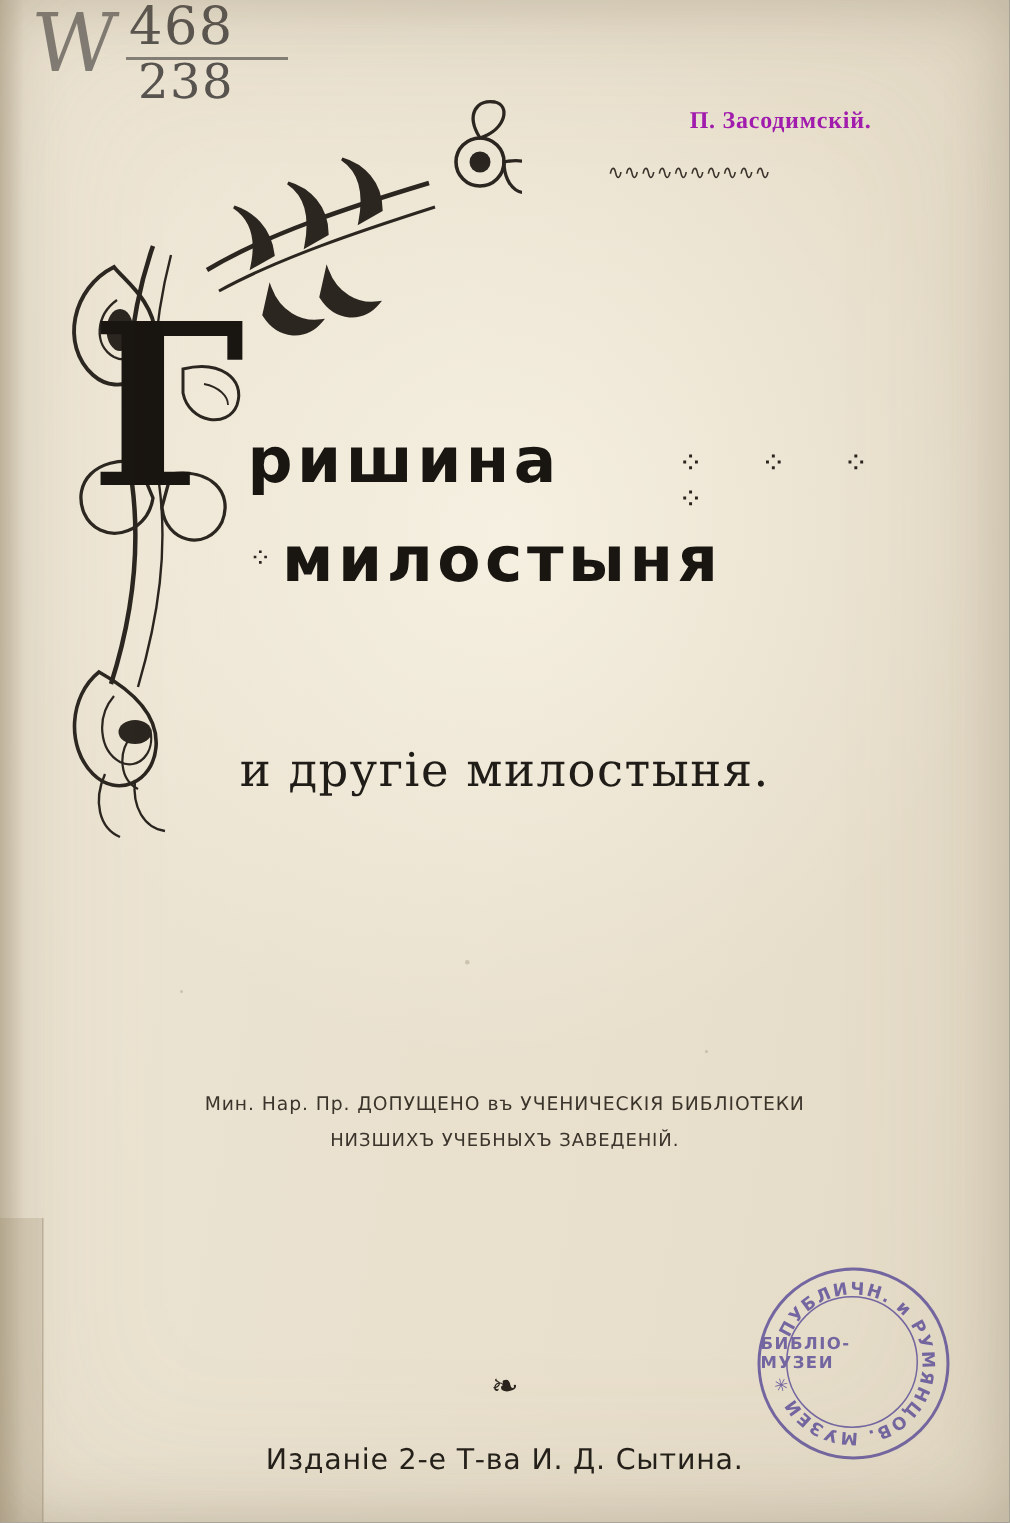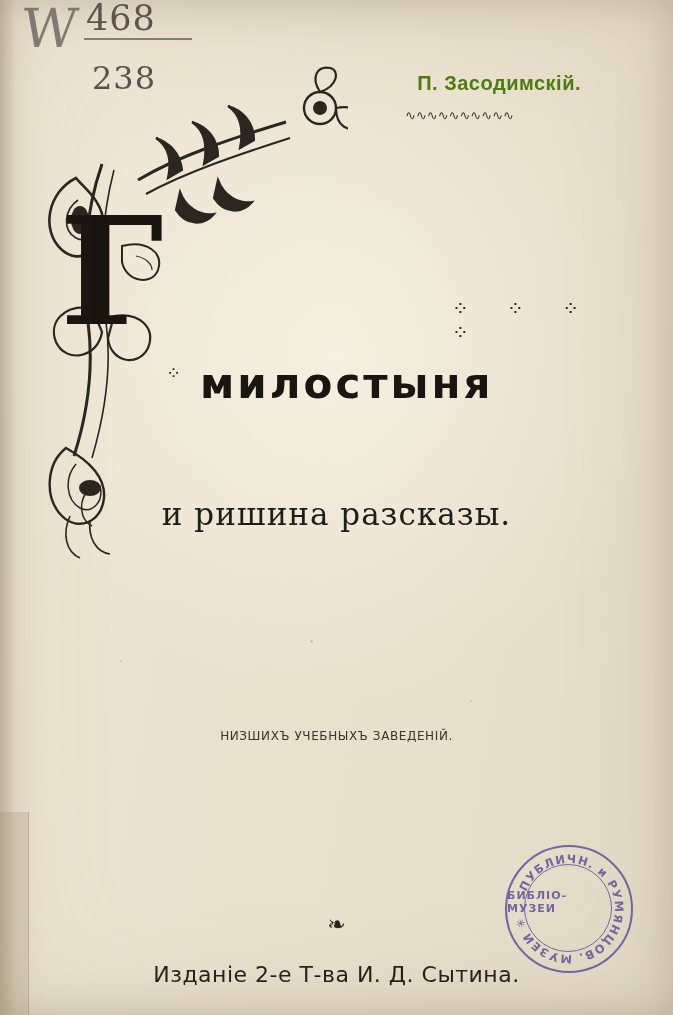--- a/index.html
+++ b/index.html
@@ -82,33 +82,32 @@
     background: #6a6662;
     opacity: .8;
   }
   .shelfmark .num-bot {
     position: absolute;
     left: 70px; top: 33px;
     font-family: "DejaVu Serif", serif;
     font-size: 32px;
     letter-spacing: 1px;
     color: #57534f;
-    margin-top: 24px;
   }
 
   
   .author {
     position: absolute;
     right: 92px;
     top: 72px;
-    font-family: Liberation Sans, sans-serif;
-    font-weight: bold;
-    font-size: 20px;
+    font-family: Liberation Serif, serif;
+    font-weight: bold;
+    font-size: 16px;
     letter-spacing: 0.5px;
-    color: #4d7c0f;
+    color: #a21caf;
     white-space: nowrap;
   }
   .author-rule {
     position: absolute;
     right: 98px;
     top: 108px;
     width: 170px;
     height: 16px;
     color: #3a332b;
     overflow: hidden;
@@ -245,21 +244,21 @@
     text-align: center;
     font-size: 22px;
     color: #2a241e;
   }
   .imprint {
     position: absolute;
     left: 0; right: 0;
     top: 962px;
     text-align: center;
     font-family: "DejaVu Sans", sans-serif;
-    font-size: 22px;
+    font-size: 19px;
     letter-spacing: 0.5px;
     color: #221e19;
   }
 
   .speck { position: absolute; border-radius: 50%; background: rgba(110,95,70,0.25); }
 </style>
 </head>
 <body>
 
 <div class="page">
@@ -308,28 +307,30 @@
       <path d="M52 456 C44 474, 48 492, 62 498" stroke-width="1.6"></path>
       <path d="M72 460 C70 478, 78 492, 92 494" stroke-width="1.6"></path>
 
       <path d="M104 186 C128 180, 146 192, 140 210 C134 226, 108 222, 104 202 Z" stroke-width="2"></path>
       <path d="M118 196 C128 198, 134 204, 134 210" stroke-width="1.2"></path>
     </svg>
   </div>
 
   <div class="title-line1">
     <span class="drop-cap">Г</span>
+    <span class="title-rest">ришина</span>
     <span class="title-dots1">⁘ ⁘ ⁘ ⁘</span>
   </div>
   <div class="title-dot2">⁘</div>
-  <div class="title-line2" style="left:200px;margin-top:11px;">милостыня</div>
-
-  <div class="subtitle">и ришина разсказы.</div>
+  <div class="title-line2" style="left:188px;">милостыня</div>
+
+  <div class="subtitle">и другіе милостыня.</div>
 
   <div class="approval">
+    <div class="l1">Мин. Нар. Пр. ДОПУЩЕНО въ УЧЕНИЧЕСКІЯ БИБЛІОТЕКИ</div>
     <div class="l2">НИЗШИХЪ УЧЕБНЫХЪ ЗАВЕДЕНІЙ.</div>
   </div>
 
   <div class="stamp">
     <svg width="124" height="124" viewBox="0 0 124 124">
       <defs>
         <path id="ringpath" d="M 62,62 m -46,0 a 46,46 0 1,1 92,0 a 46,46 0 1,1 -92,0"></path>
       </defs>
       <text font-family="DejaVu Sans, sans-serif" font-size="11.5" font-weight="bold" fill="#6a5c9e" letter-spacing="1.2">
         <textPath href="#ringpath" startOffset="6%">ПУБЛИЧН. и РУМЯНЦОВ. МУЗЕИ ✳</textPath>

